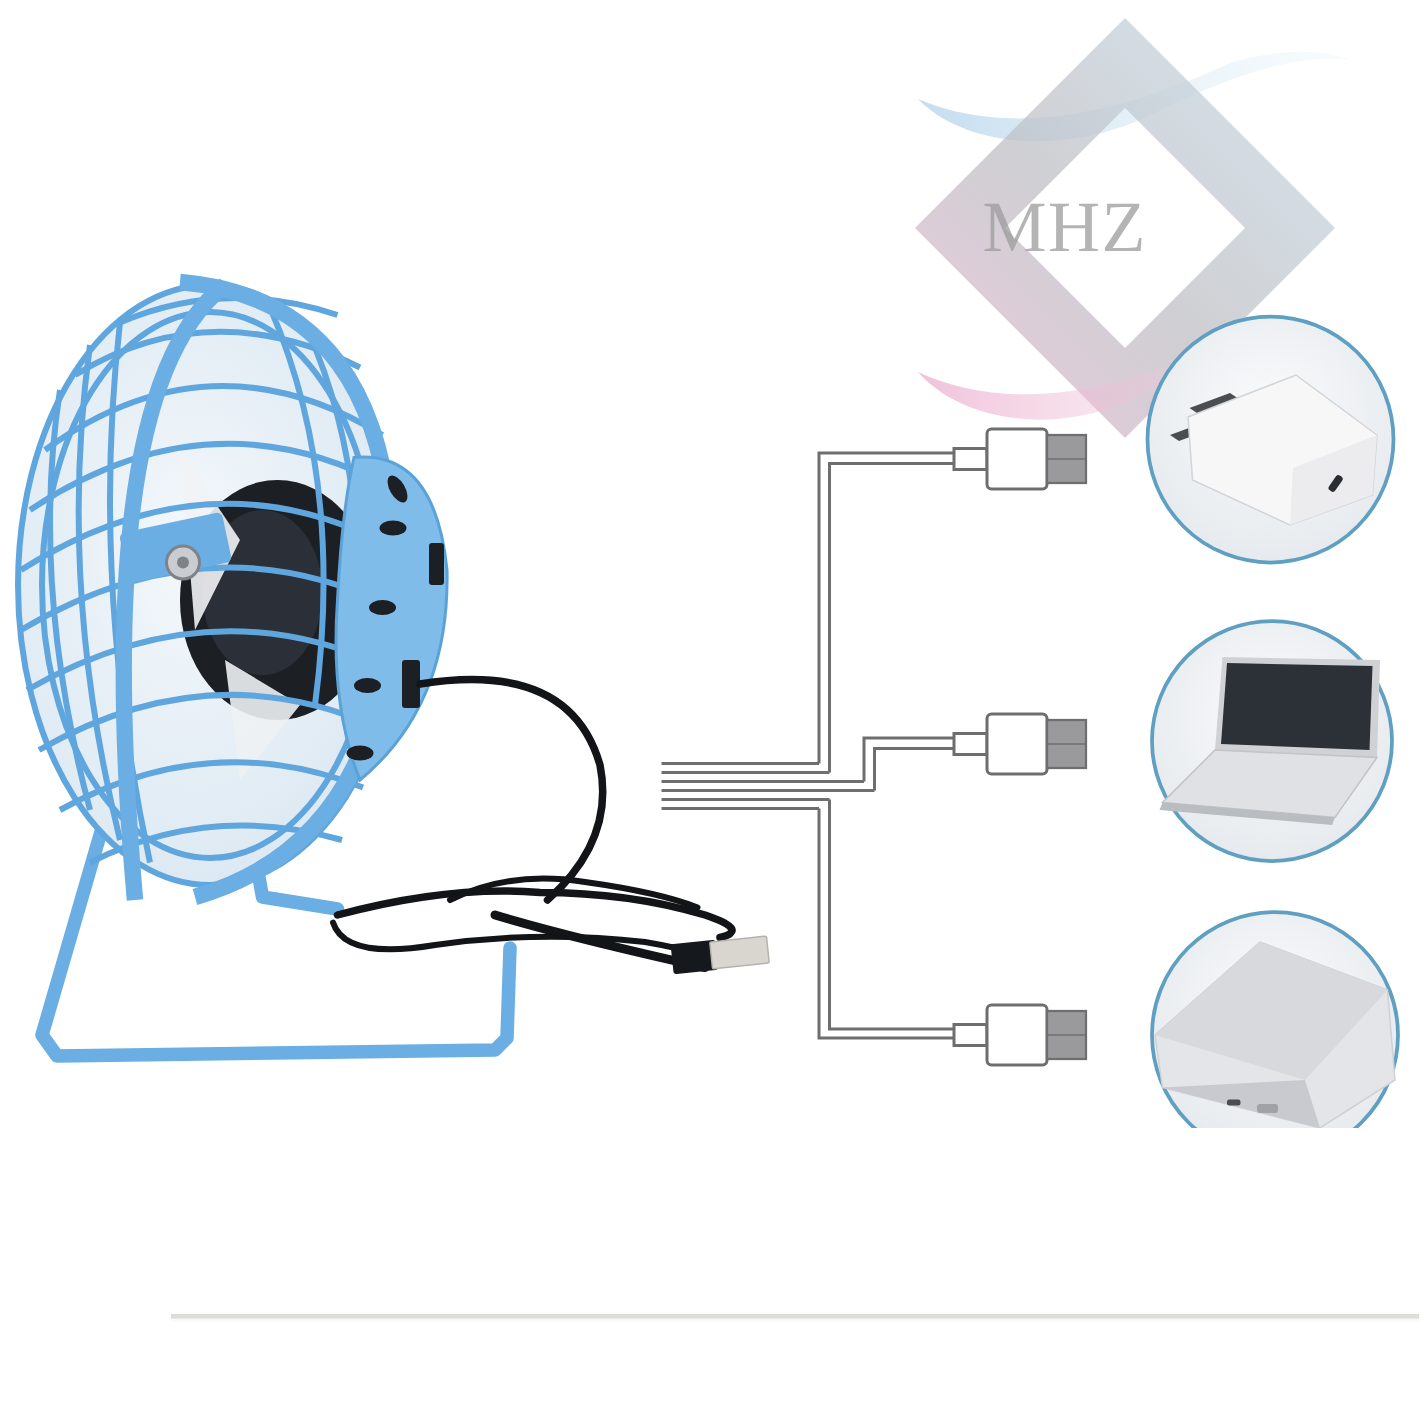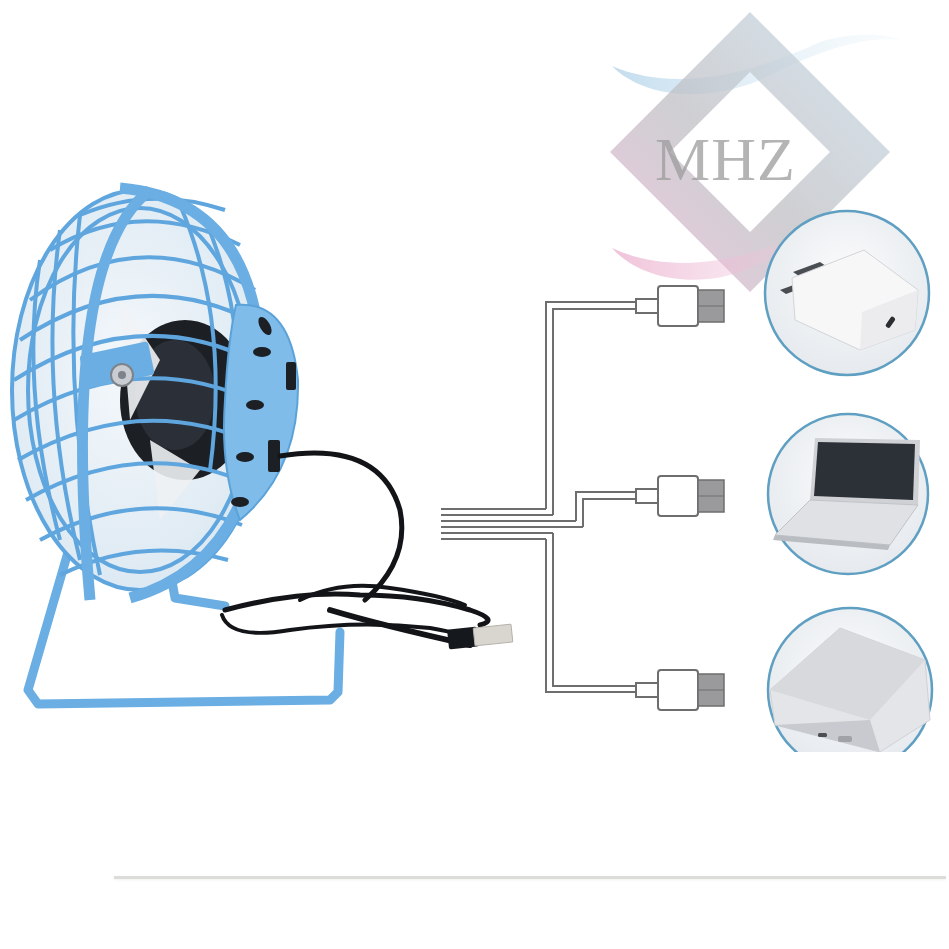--- a/index.html
+++ b/index.html
@@ -1,21 +1,21 @@
 <!DOCTYPE html>
 <html><head>
   <meta charset="utf-8">
   <style>
     html, body { margin: 0; padding: 0; background: #ffffff; }
     body { width: 949px; height: 949px; position: relative; overflow: hidden; font-family: "Liberation Serif", serif; }
     .layer { position: absolute; left: 0; top: 0; width: 949px; height: 949px; }
     .watermark-text {
       position: absolute; left: 655px; top: 128px; width: 200px;
       font-family: "Liberation Serif", "DejaVu Serif", serif;
-      font-size: 62px; color: #9c9c9c; opacity: 0.75; letter-spacing: 1px;
+      font-size: 48px; color: #9c9c9c; opacity: 0.75; letter-spacing: 1px;
       text-align: left; line-height: 1;
     }
     .bottom-rule {
       position: absolute; left: 114px; top: 876px; width: 832px; height: 3px;
       background: #dcdcd8; box-shadow: 0 1px 3px rgba(0,0,0,0.06);
     }
   </style>
 </head>
 <body>
 

